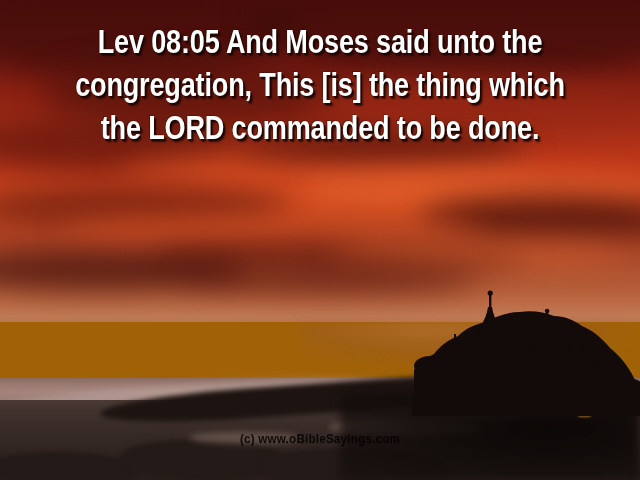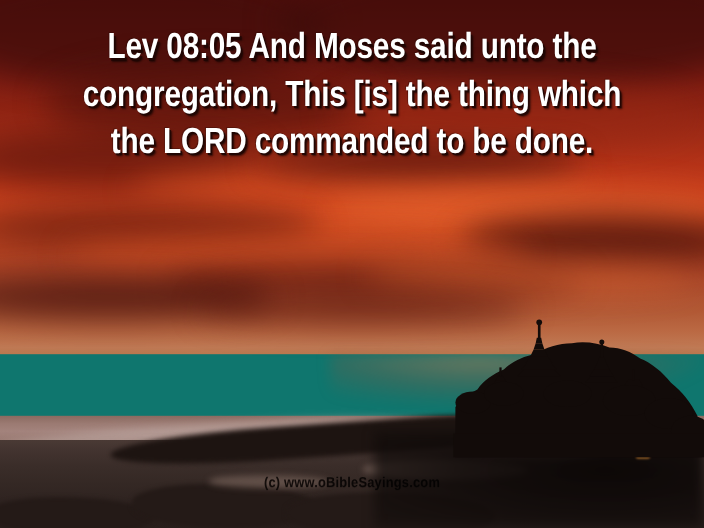--- a/index.html
+++ b/index.html
@@ -10,21 +10,21 @@
   }
   body {
     font-family: "Liberation Sans", sans-serif;
   }
 
   #scene {
     position: relative;
     width: 640px;
     height: 480px;
     overflow: hidden;
-    background: #0f766e;
+    background: #a16207;
   }
 
   
   .sky {
     position: absolute;
     left: 0; top: 0;
     width: 640px;
     height: 322px;
     background:
       linear-gradient(180deg,

